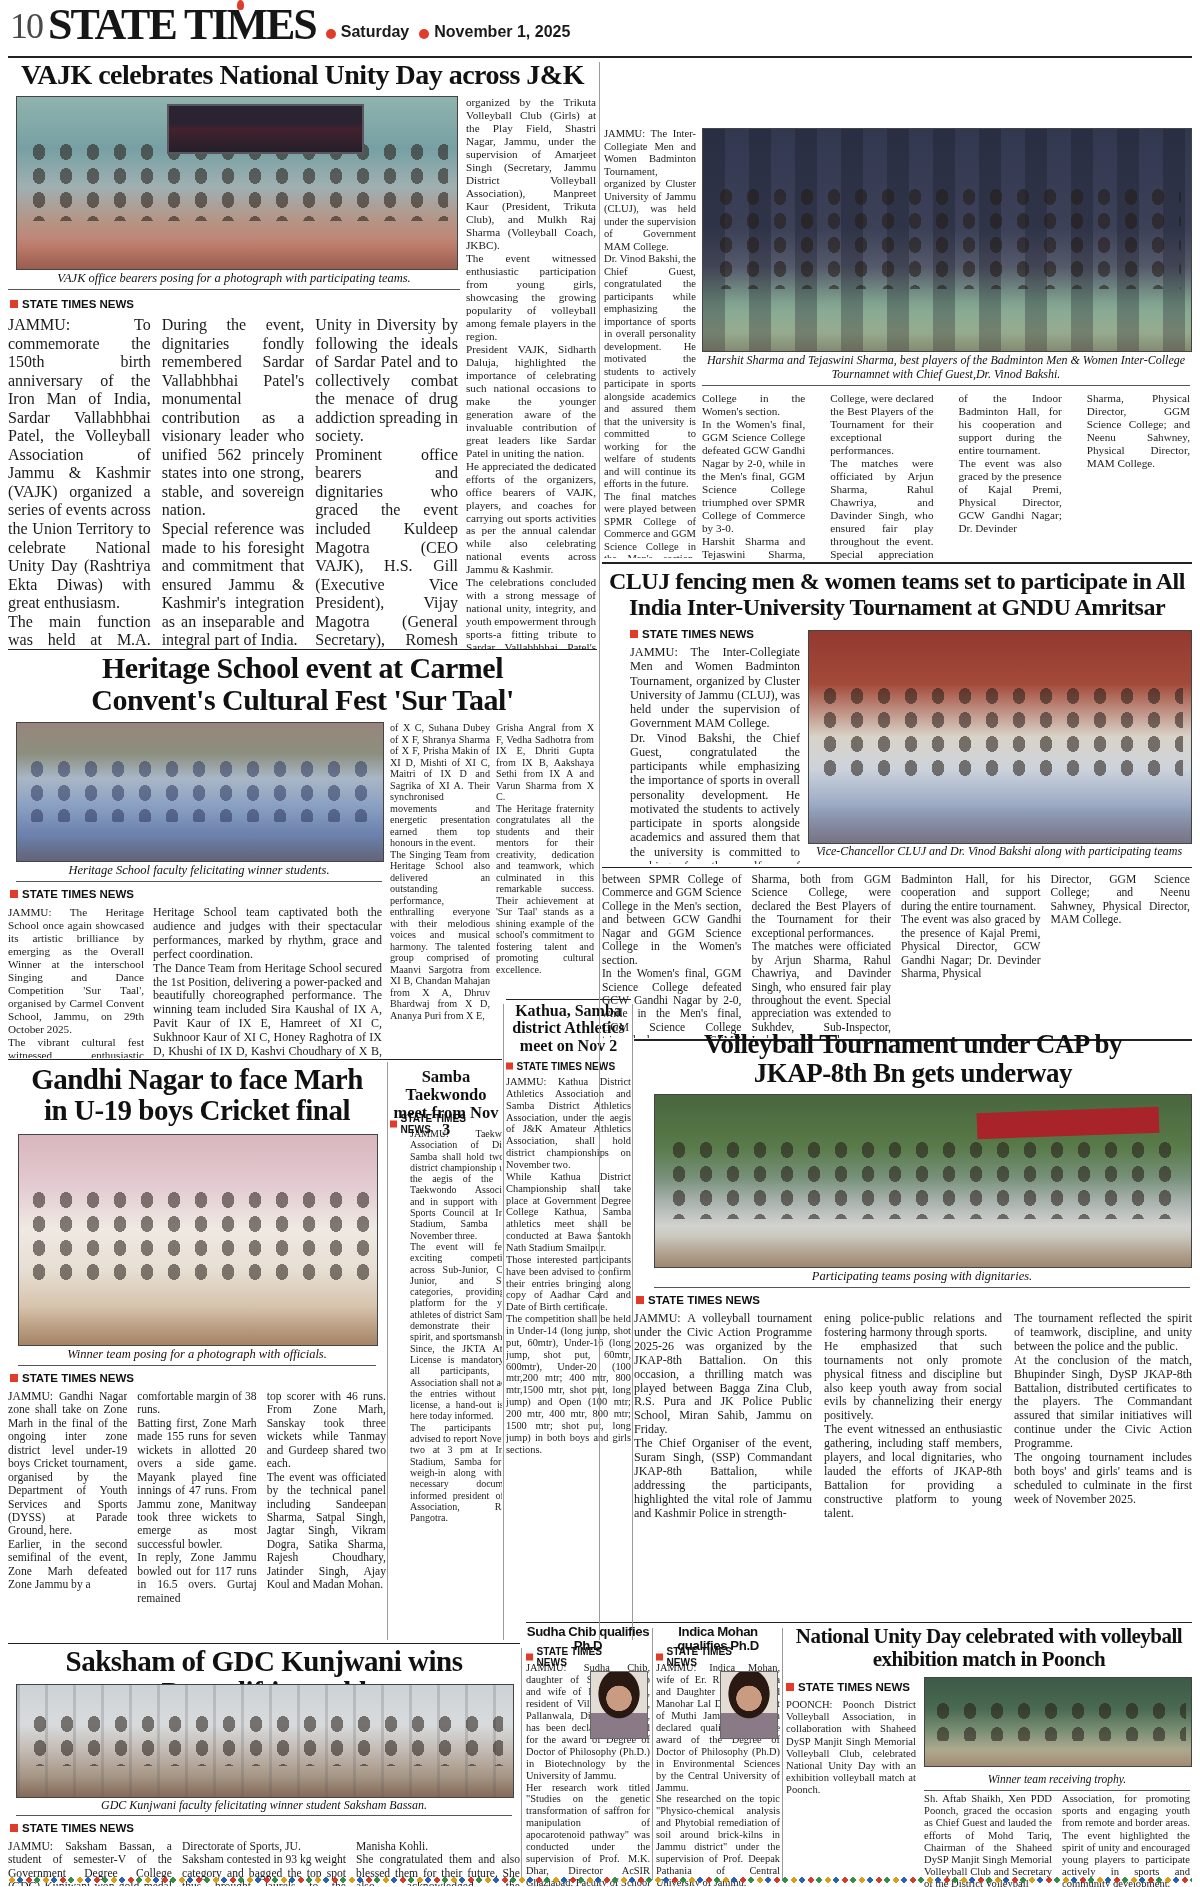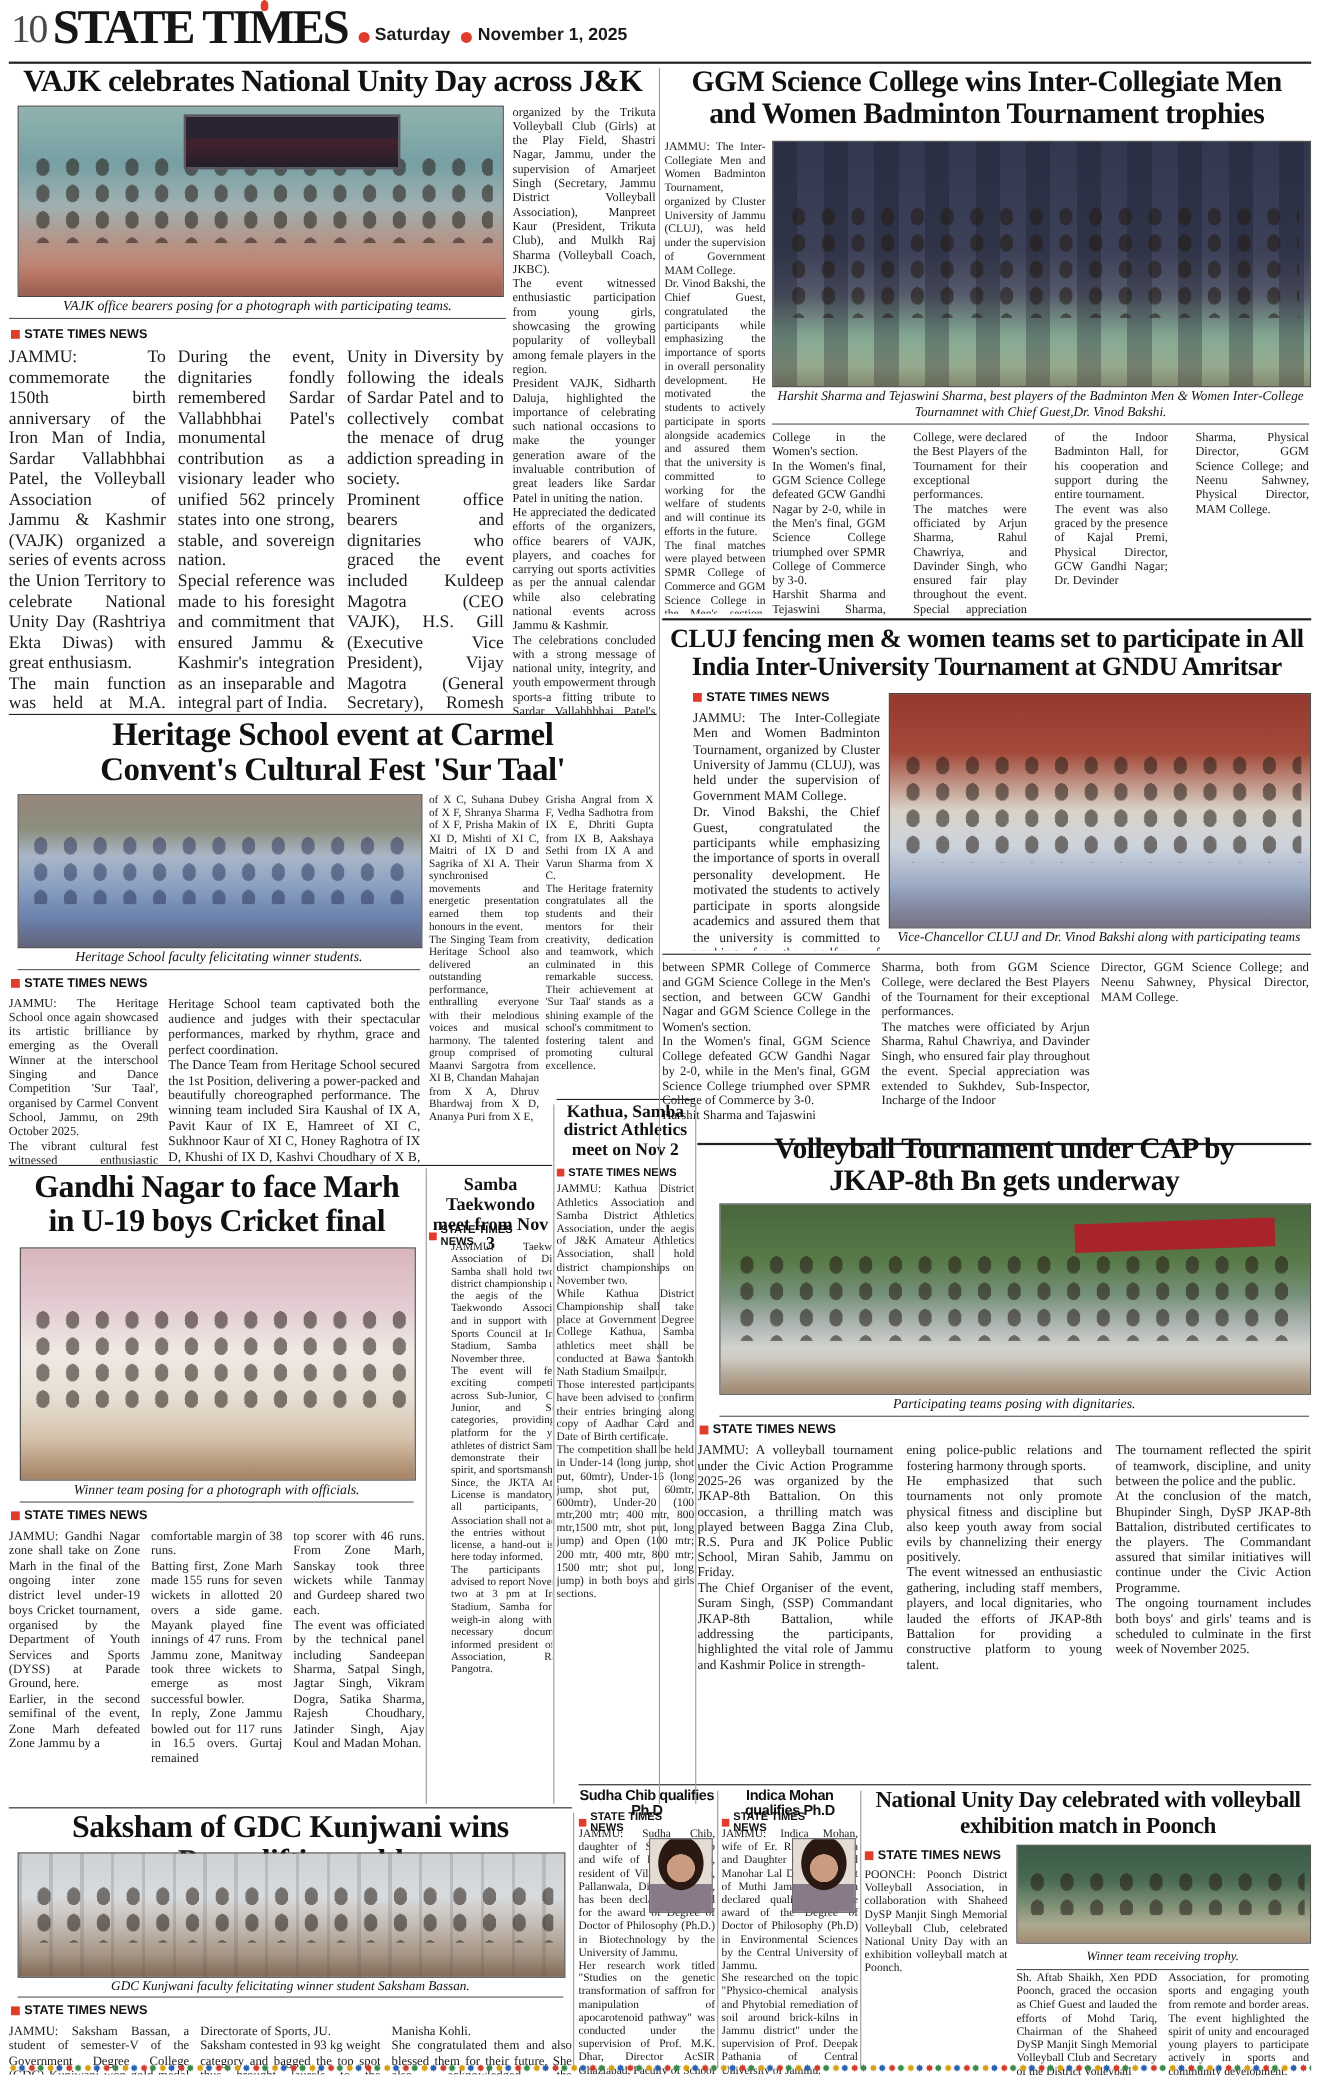--- a/index.html
+++ b/index.html
@@ -188,22 +188,20 @@
 A similar event was also</div>
   </div>
   <div class="col4 txt">organized by the Trikuta Volleyball Club (Girls) at the Play Field, Shastri Nagar, Jammu, under the supervision of Amarjeet Singh (Secretary, Jammu District Volleyball Association), Manpreet Kaur (President, Trikuta Club), and Mulkh Raj Sharma (Volleyball Coach, JKBC).
 The event witnessed enthusiastic participation from young girls, showcasing the growing popularity of volleyball among female players in the region.
 President VAJK, Sidharth Daluja, highlighted the importance of celebrating such national occasions to make the younger generation aware of the invaluable contribution of great leaders like Sardar Patel in uniting the nation.
 He appreciated the dedicated efforts of the organizers, office bearers of VAJK, players, and coaches for carrying out sports activities as per the annual calendar while also celebrating national events across Jammu &amp; Kashmir.
 The celebrations concluded with a strong message of national unity, integrity, and youth empowerment through sports-a fitting tribute to Sardar Vallabhbhai Patel's legacy.</div>
 </div>
 
 <div class="art" id="a-ggm">
-  <div class="hl">GGM Science College wins Inter-Collegiate Men
-and Women Badminton Tournament trophies</div>
   <div class="lede txt">JAMMU: The Inter-Collegiate Men and Women Badminton Tournament, organized by Cluster University of Jammu (CLUJ), was held under the supervision of Government MAM College.
 Dr. Vinod Bakshi, the Chief Guest, congratulated the participants while emphasizing the importance of sports in overall personality development. He motivated the students to actively participate in sports alongside academics and assured them that the university is committed to working for the welfare of students and will continue its efforts in the future.
 The final matches were played between SPMR College of Commerce and GGM Science College in the Men's section, and between GCW Gandhi Nagar and GGM Science</div>
   <div class="photo ph-ggm"></div>
   <div class="cap">Harshit Sharma and Tejaswini Sharma, best players of the Badminton Men &amp; Women Inter-College Tournamnet with Chief Guest,Dr. Vinod Bakshi.</div>
   <div class="cols">
     <div class="col txt">College in the Women's section.
 In the Women's final, GGM Science College defeated GCW Gandhi Nagar by 2-0, while in the Men's final, GGM Science College triumphed over SPMR College of Commerce by 3-0.
 Harshit Sharma and Tejaswini Sharma, both from GGM Science</div>
     <div class="col txt">College, were declared the Best Players of the Tournament for their exceptional performances.
@@ -227,20 +225,22 @@
 The final matches were played</div>
   <div class="photo ph-cluj"></div>
   <div class="cap">Vice-Chancellor CLUJ and Dr. Vinod Bakshi along with participating teams</div>
   <div class="hrule inrule"></div>
   <div class="cols">
     <div class="col txt">between SPMR College of Commerce and GGM Science College in the Men's section, and between GCW Gandhi Nagar and GGM Science College in the Women's section.
 In the Women's final, GGM Science College defeated GCW Gandhi Nagar by 2-0, while in the Men's final, GGM Science College triumphed over SPMR College of Commerce by 3-0.
 Harshit Sharma and Tajaswini</div>
     <div class="col txt">Sharma, both from GGM Science College, were declared the Best Players of the Tournament for their exceptional performances.
 The matches were officiated by Arjun Sharma, Rahul Chawriya, and Davinder Singh, who ensured fair play throughout the event. Special appreciation was extended to Sukhdev, Sub-Inspector, Incharge of the Indoor</div>
+    <div class="col txt">Badminton Hall, for his cooperation and support during the entire tournament.
+The event was also graced by the presence of Kajal Premi, Physical Director, GCW Gandhi Nagar; Dr. Devinder Sharma, Physical</div>
     <div class="col txt">Director, GGM Science College; and Neenu Sahwney, Physical Director, MAM College.</div>
   </div>
 </div>
 
 <div class="hrule" style="left:8px;top:649px;width:589px;height:1px;"></div>
 <div class="art" id="a-heritage">
   <div class="hl">Heritage School event at Carmel
 Convent's Cultural Fest 'Sur Taal'</div>
   <div class="photo ph-heritage"></div>
   <div class="cap">Heritage School faculty felicitating winner students.</div>

